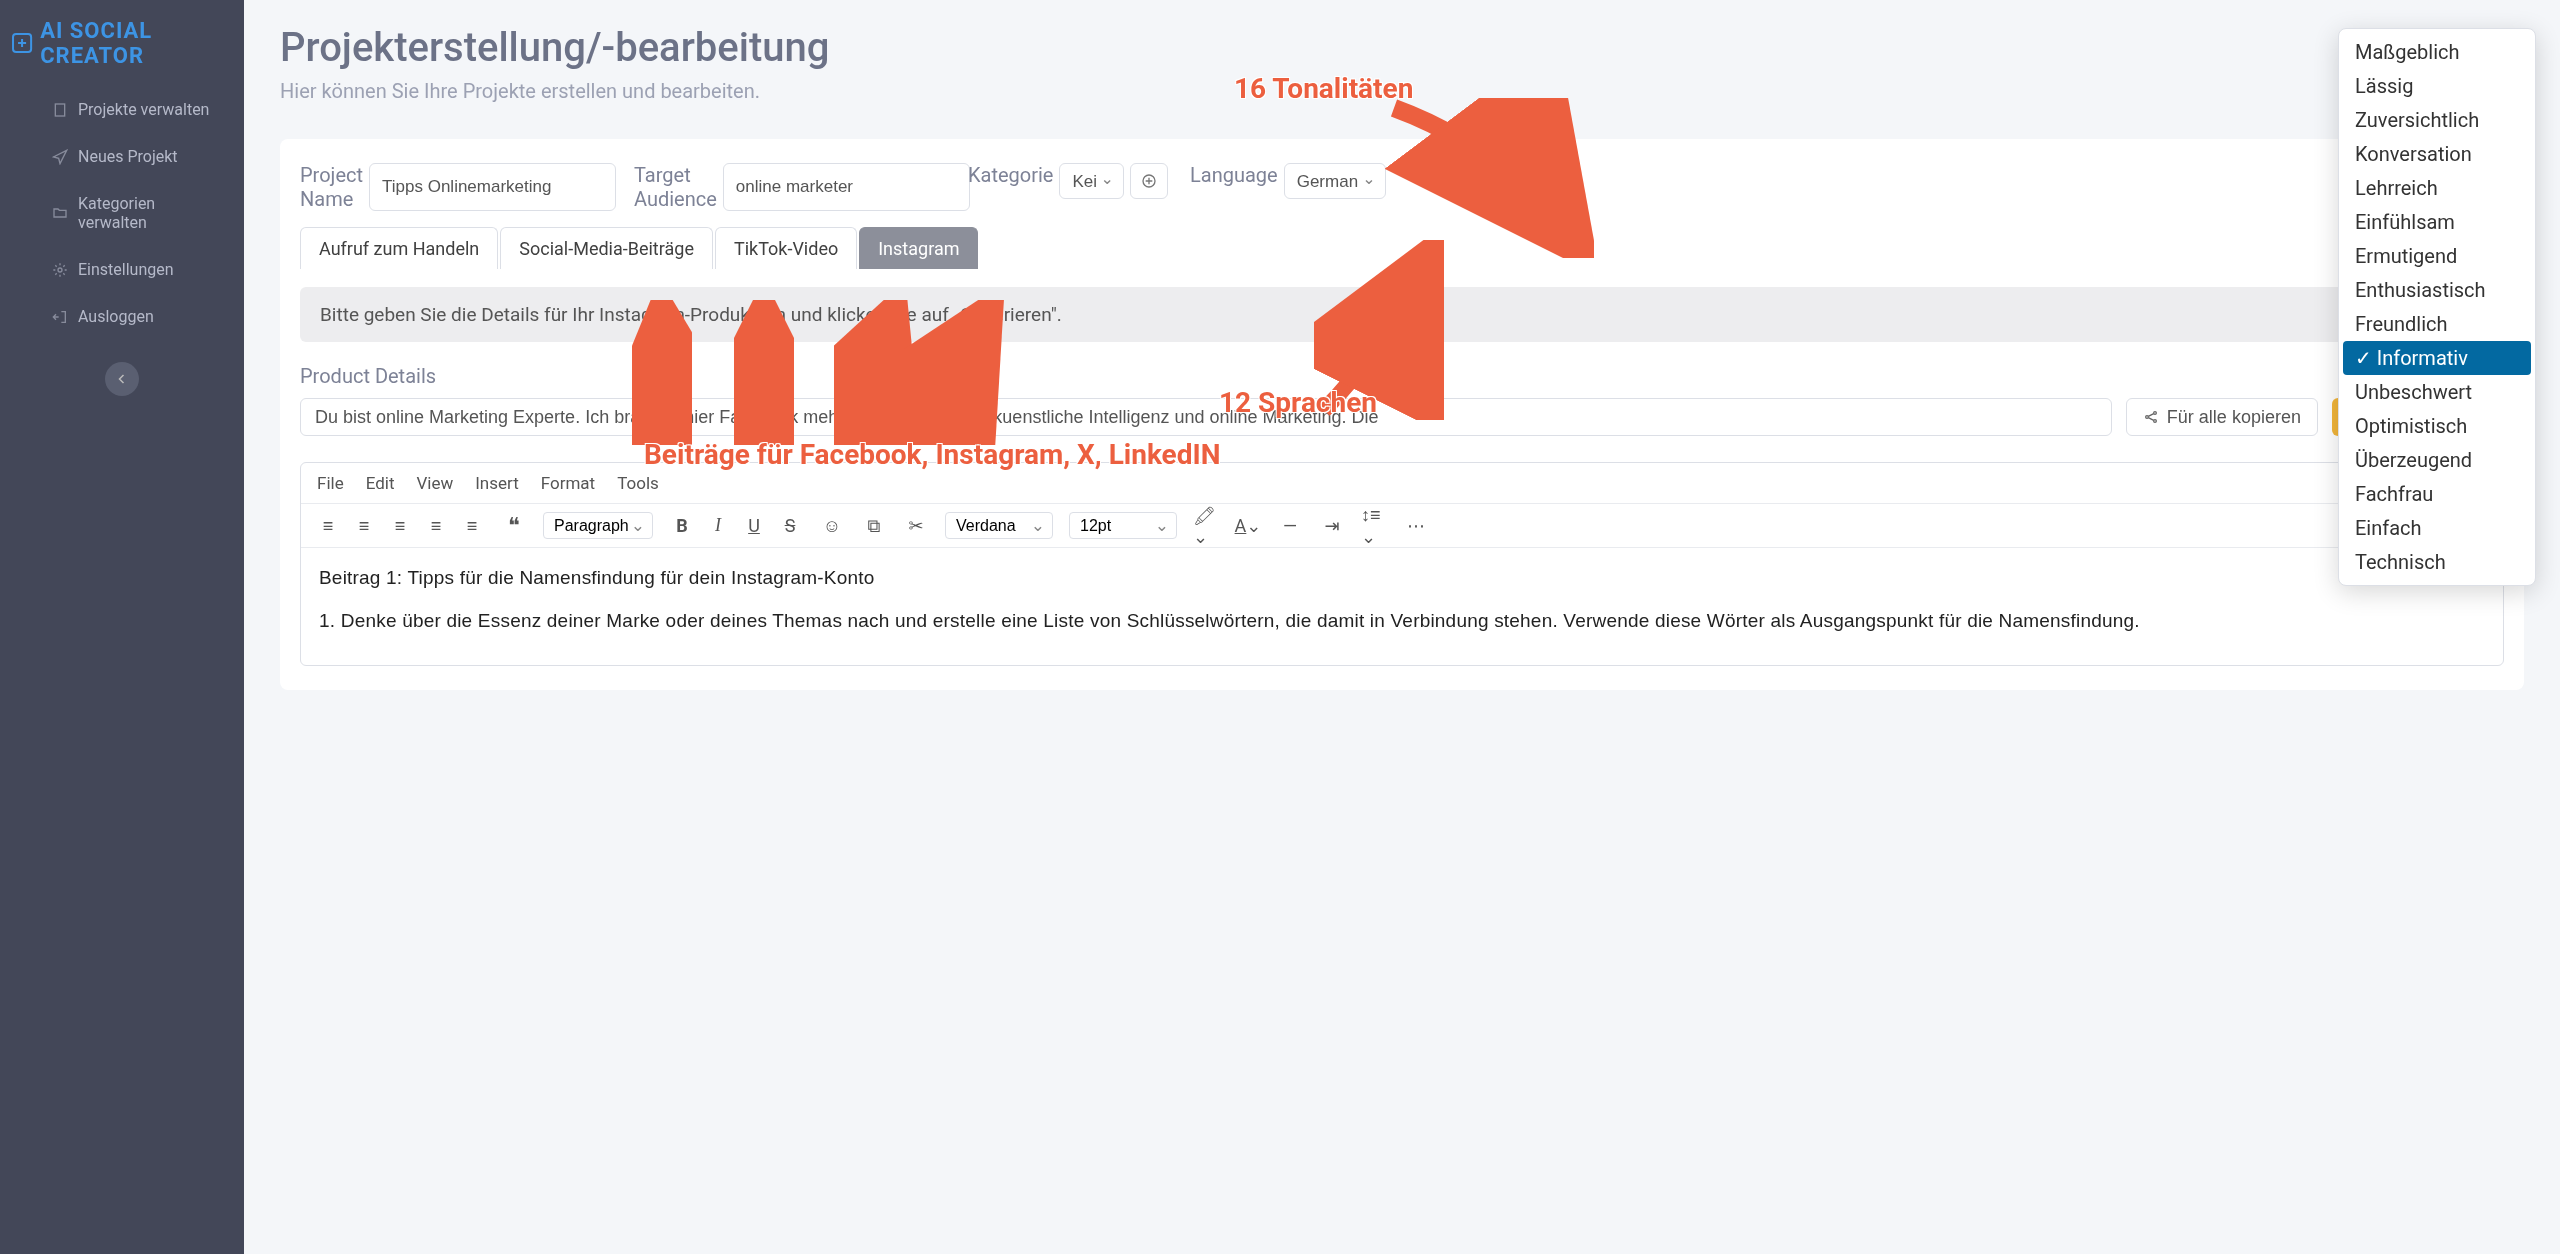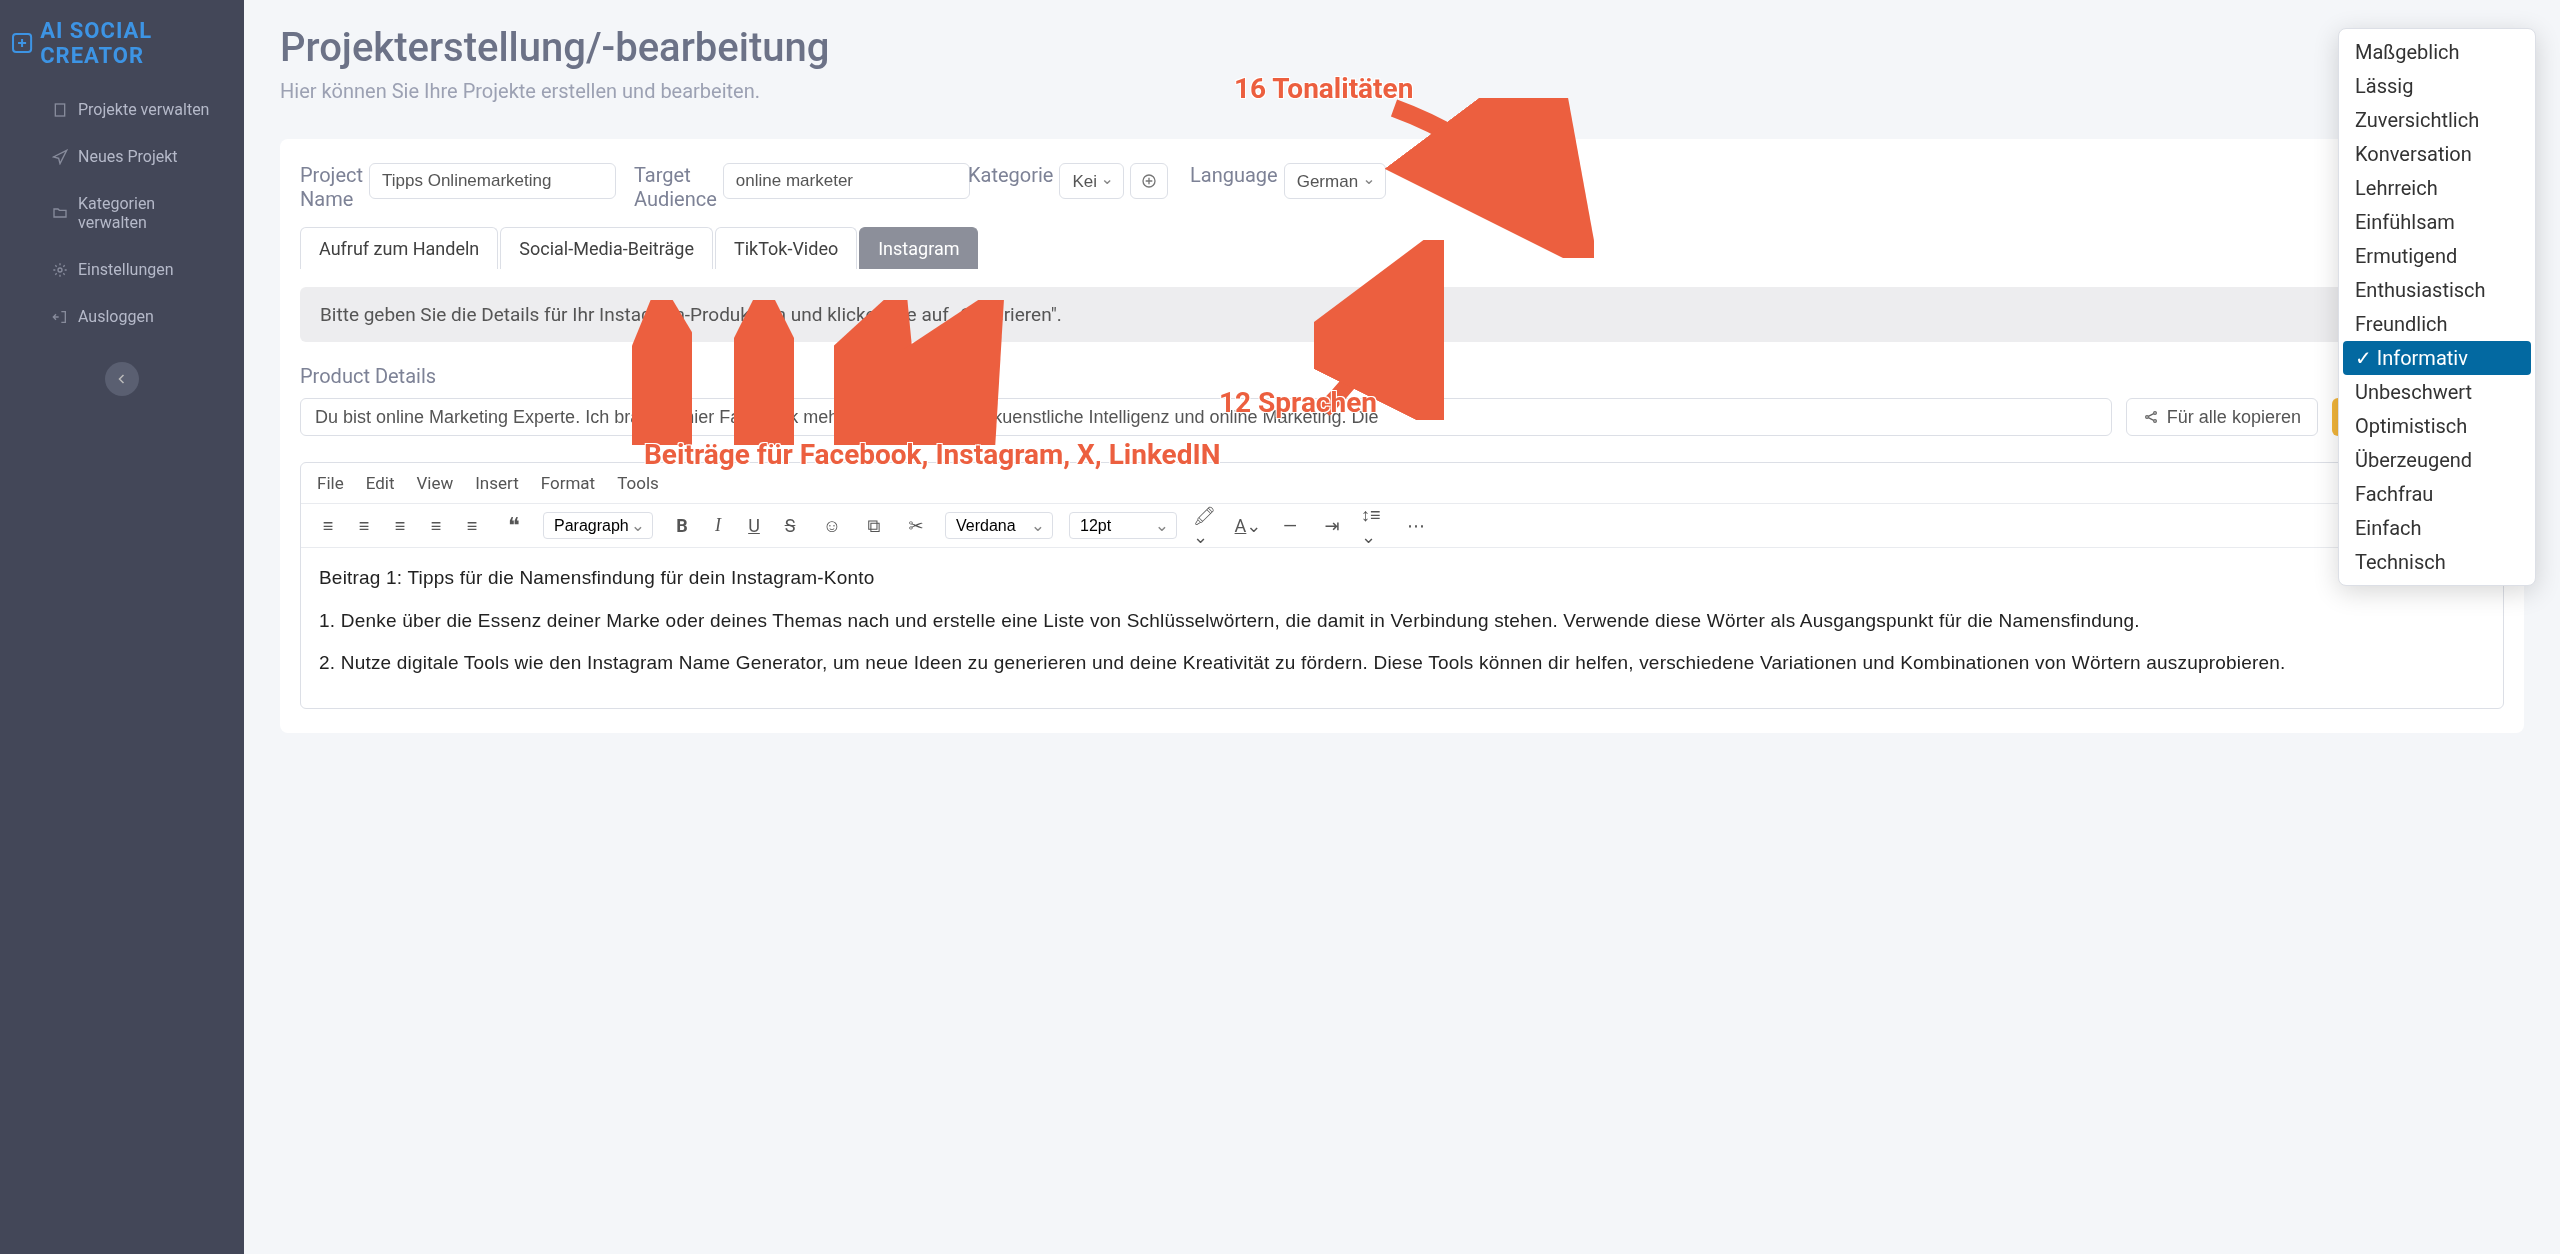--- a/index.html
+++ b/index.html
@@ -72,21 +72,21 @@
   margin-top: 36px;
   background: #fff;
   border-radius: 8px;
   padding: 24px 20px;
   position: relative;
 }
 .form-row { display: flex; gap: 22px; }
 .form-group { display: flex; flex-direction: row; gap: 6px; }
 .form-label { font-size: 20px; color: #7d8296; }
 .input {
-  height: 36px;
+  height: 48px;
   border: 1px solid #dcdfe6;
   border-radius: 6px;
   padding: 0 12px;
   font-size: 17px;
   color: #555;
   background: #fff;
 }
 .select {
   height: 36px;
   border: 1px solid #dcdfe6;
@@ -464,21 +464,20 @@
           <span class="tb-btn">🖍 ⌄</span>
           <span class="tb-btn"><span style="text-decoration:underline;">A</span> ⌄</span>
           <span class="tb-btn">—</span>
           <span class="tb-btn">⇥</span>
           <span class="tb-btn">↕≡ ⌄</span>
           <span class="tb-btn">⋯</span>
         </div>
         <div class="editor-content">
           <p>Beitrag 1: Tipps für die Namensfindung für dein Instagram-Konto</p>
           <p>1. Denke über die Essenz deiner Marke oder deines Themas nach und erstelle eine Liste von Schlüsselwörtern, die damit in Verbindung stehen. Verwende diese Wörter als Ausgangspunkt für die Namensfindung.</p>
-          <p>2. Nutze digitale Tools wie den Instagram Name Generator, um neue Ideen zu generieren und deine Kreativität zu fördern. Diese Tools können dir helfen, verschiedene Variationen und Kombinationen von Wörtern auszuprobieren.</p>
         </div>
       </div>
     </div>
 
     <div class="dropdown-panel" id="tonality-dd">
         <div class="dropdown-item">Maßgeblich</div>
         <div class="dropdown-item">Lässig</div>
         <div class="dropdown-item">Zuversichtlich</div>
         <div class="dropdown-item">Konversation</div>
         <div class="dropdown-item">Lehrreich</div>

